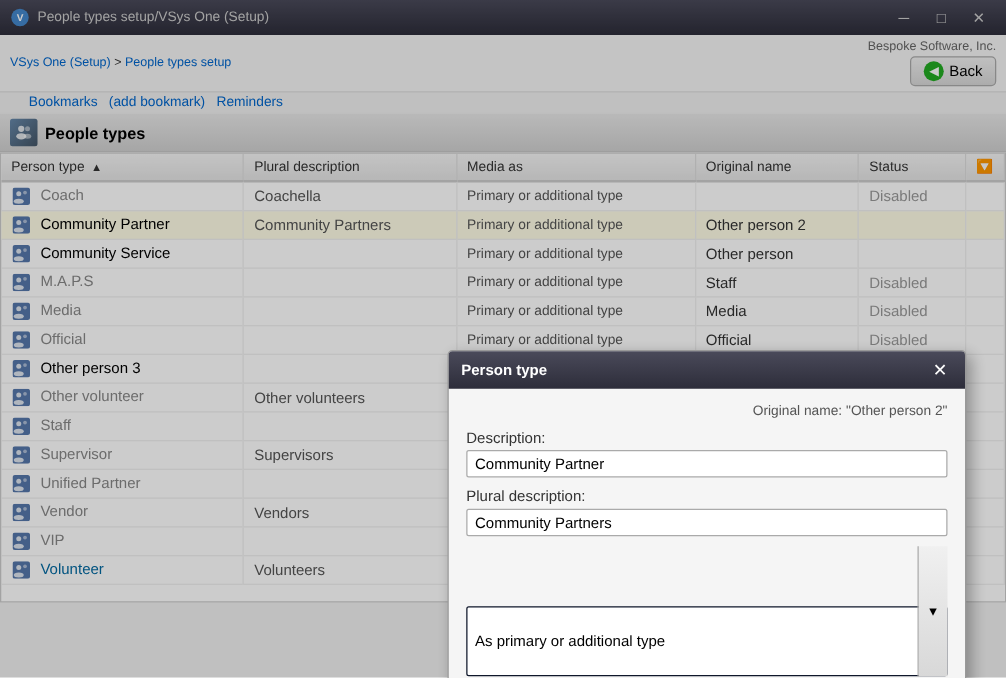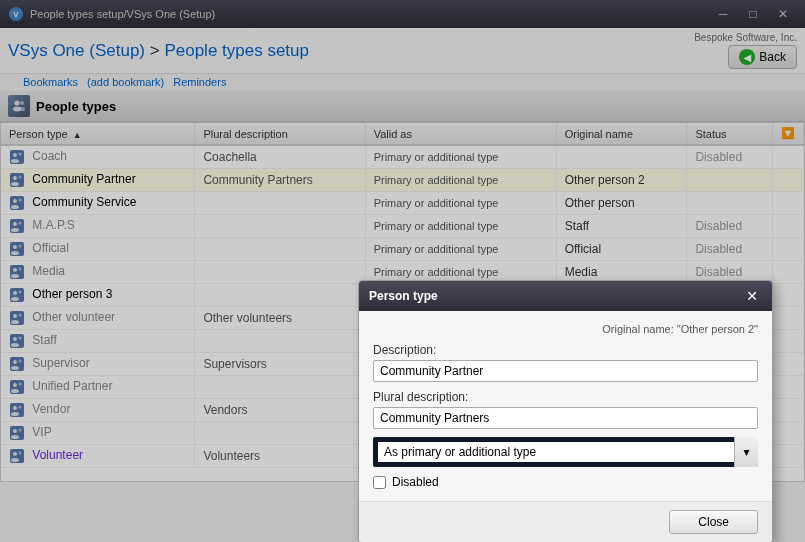--- a/index.html
+++ b/index.html
@@ -28,21 +28,21 @@
 
     
     .nav-bar {
       background: #f5f5f5;
       border-bottom: 1px solid #ddd;
       padding: 4px 8px;
       display: flex;
       align-items: center;
       justify-content: space-between;
     }
-    .breadcrumb { font-size: 17px; color: #333; }
+    .breadcrumb { font-size: 10px; color: #333; }
     .breadcrumb a { color: #0066cc; text-decoration: none; cursor: pointer; }
     .back-btn {
       background: linear-gradient(to bottom, #f0f0f0, #d8d8d8);
       border: 1px solid #aaa;
       border-radius: 4px;
       padding: 3px 10px;
       cursor: pointer;
       font-size: 12px;
       display: flex; align-items: center; gap: 4px;
     }
@@ -155,27 +155,28 @@
       width: 100%;
       border: 1px solid #aaa;
       padding: 3px 6px;
       font-size: 12px;
       background: white;
       border-radius: 2px;
     }
     .form-select-wrapper { position: relative; display: inline-block; width: 100%; }
     .form-select {
       width: 100%;
-      border: 5px solid #0f172a;
-      padding: 3px 6px;
+      border: 1px solid #0f172a;
+      padding: 20px 6px;
       font-size: 12px;
       background: white;
       border-radius: 2px;
       appearance: none;
       cursor: pointer;
+      margin-top: 48px;
     }
     .select-arrow {
       position: absolute;
       right: 0; top: 0; bottom: 0;
       width: 24px;
       background: linear-gradient(to bottom, #f0f0f0, #d8d8d8);
       border-left: 1px solid #aaa;
       display: flex; align-items: center; justify-content: center;
       pointer-events: none;
     }
@@ -274,21 +275,21 @@
     <thead>
       <tr>
         <th>
           <span>Person type</span>
           <span class="sort-arrow">▲</span>
         </th>
         <th>
           <span>Plural description</span>
         </th>
         <th>
-          <span>Valid as</span>
+          <span>Media as</span>
         </th>
         <th>
           <span>Original name</span>
         </th>
         <th>
           <span>Status</span>
         </th>
         <th style="width:28px;">
           <span style="cursor:pointer;">🔽</span>
         </th>
@@ -370,56 +371,56 @@
         <tr>
     <td>
       <span class="row-icon">
               <svg width="14" height="14" viewBox="0 0 14 14">
     <rect x="0" y="0" width="14" height="14" rx="2" fill="#5577aa"></rect>
     <circle cx="5" cy="5" r="2" fill="white" opacity="0.8"></circle>
     <ellipse cx="5" cy="11" rx="4" ry="2" fill="white" opacity="0.8"></ellipse>
     <circle cx="10" cy="4" r="1.5" fill="white" opacity="0.5"></circle>
   </svg>
             </span>
+      <span style="color:#888;">Media</span>
+    </td>
+    <td style="color:#555;"></td>
+    <td style="color:#555;font-size:11px;">Primary or additional  type</td>
+    <td style="color:#333;">Media</td>
+    <td style="color:#999;">Disabled</td>
+    <td></td>
+  </tr>
+        <tr>
+    <td>
+      <span class="row-icon">
+              <svg width="14" height="14" viewBox="0 0 14 14">
+    <rect x="0" y="0" width="14" height="14" rx="2" fill="#5577aa"></rect>
+    <circle cx="5" cy="5" r="2" fill="white" opacity="0.8"></circle>
+    <ellipse cx="5" cy="11" rx="4" ry="2" fill="white" opacity="0.8"></ellipse>
+    <circle cx="10" cy="4" r="1.5" fill="white" opacity="0.5"></circle>
+  </svg>
+            </span>
       <span style="color:#888;">Official</span>
     </td>
     <td style="color:#555;"></td>
     <td style="color:#555;font-size:11px;">Primary or additional  type</td>
     <td style="color:#333;">Official</td>
     <td style="color:#999;">Disabled</td>
     <td></td>
   </tr>
         <tr>
     <td>
       <span class="row-icon">
               <svg width="14" height="14" viewBox="0 0 14 14">
     <rect x="0" y="0" width="14" height="14" rx="2" fill="#5577aa"></rect>
     <circle cx="5" cy="5" r="2" fill="white" opacity="0.8"></circle>
     <ellipse cx="5" cy="11" rx="4" ry="2" fill="white" opacity="0.8"></ellipse>
     <circle cx="10" cy="4" r="1.5" fill="white" opacity="0.5"></circle>
   </svg>
             </span>
-      <span style="color:#888;">Media</span>
-    </td>
-    <td style="color:#555;"></td>
-    <td style="color:#555;font-size:11px;">Primary or additional  type</td>
-    <td style="color:#333;">Media</td>
-    <td style="color:#999;">Disabled</td>
-    <td></td>
-  </tr>
-        <tr>
-    <td>
-      <span class="row-icon">
-              <svg width="14" height="14" viewBox="0 0 14 14">
-    <rect x="0" y="0" width="14" height="14" rx="2" fill="#5577aa"></rect>
-    <circle cx="5" cy="5" r="2" fill="white" opacity="0.8"></circle>
-    <ellipse cx="5" cy="11" rx="4" ry="2" fill="white" opacity="0.8"></ellipse>
-    <circle cx="10" cy="4" r="1.5" fill="white" opacity="0.5"></circle>
-  </svg>
-            </span>
       <span style="">Other person 3</span>
     </td>
     <td style="color:#555;"></td>
     <td style="color:#555;font-size:11px;">Primary or additional  type</td>
     <td style="color:#333;">Othe...</td>
     <td style="color:#999;">Disa...</td>
     <td></td>
   </tr>
         <tr>
     <td>
@@ -532,21 +533,21 @@
         <tr>
     <td>
       <span class="row-icon">
               <svg width="14" height="14" viewBox="0 0 14 14">
     <rect x="0" y="0" width="14" height="14" rx="2" fill="#5577aa"></rect>
     <circle cx="5" cy="5" r="2" fill="white" opacity="0.8"></circle>
     <ellipse cx="5" cy="11" rx="4" ry="2" fill="white" opacity="0.8"></ellipse>
     <circle cx="10" cy="4" r="1.5" fill="white" opacity="0.5"></circle>
   </svg>
             </span>
-      <span style="color:#6d28d9;">Volunteer</span>
+      <span style="color:#0369a1;">Volunteer</span>
     </td>
     <td style="color:#555;">Volunteers</td>
     <td style="color:#555;font-size:11px;"></td>
     <td style="color:#333;"></td>
     <td style="color:#999;"></td>
     <td></td>
   </tr>
       </tbody>
   </table>
 </div>

